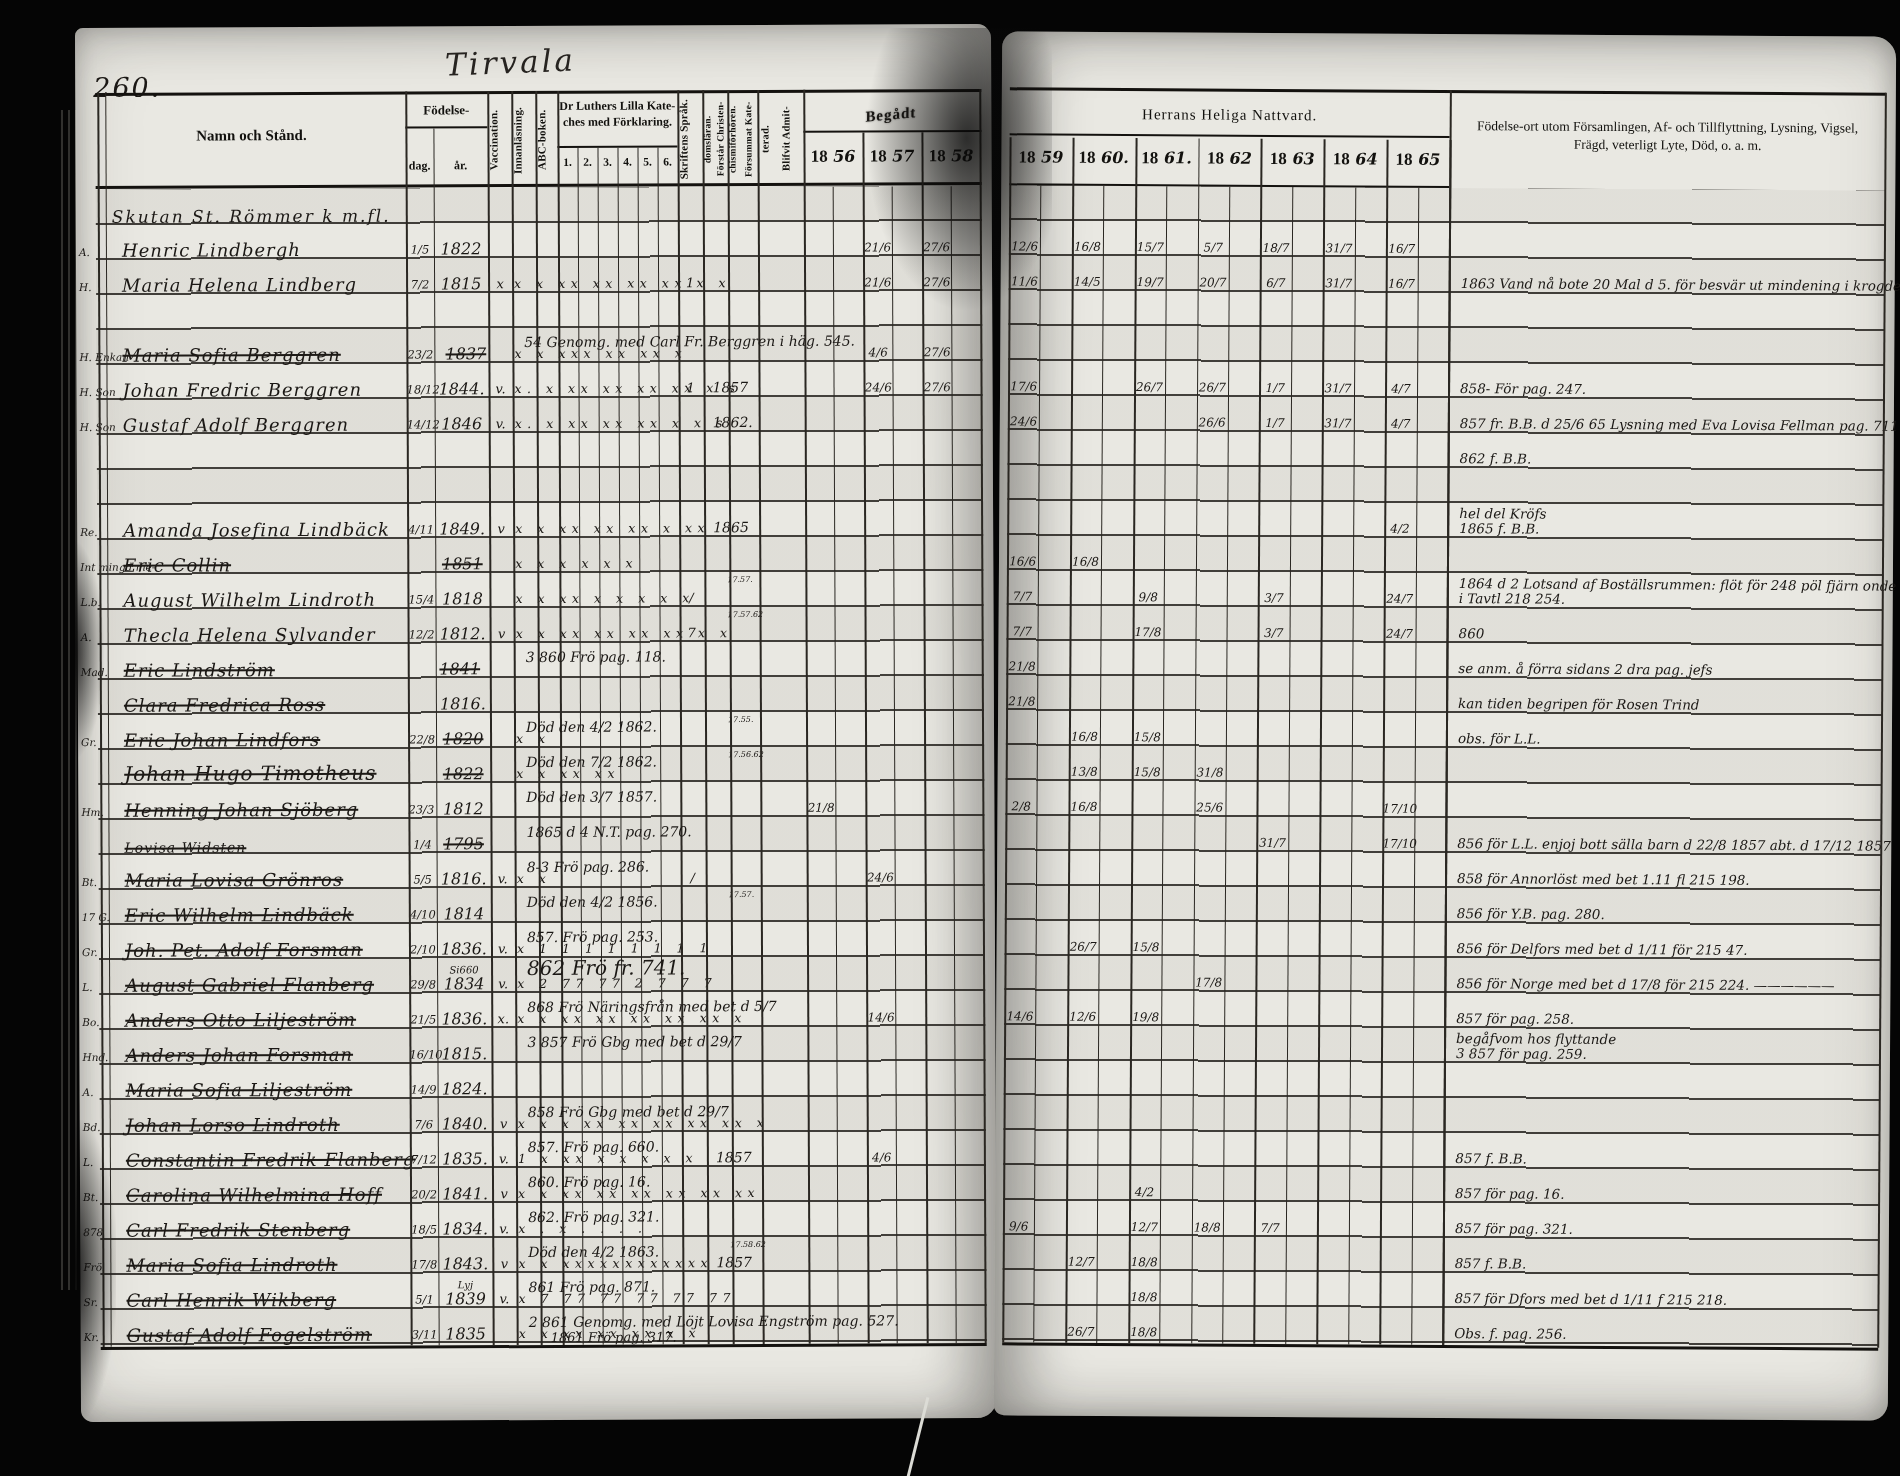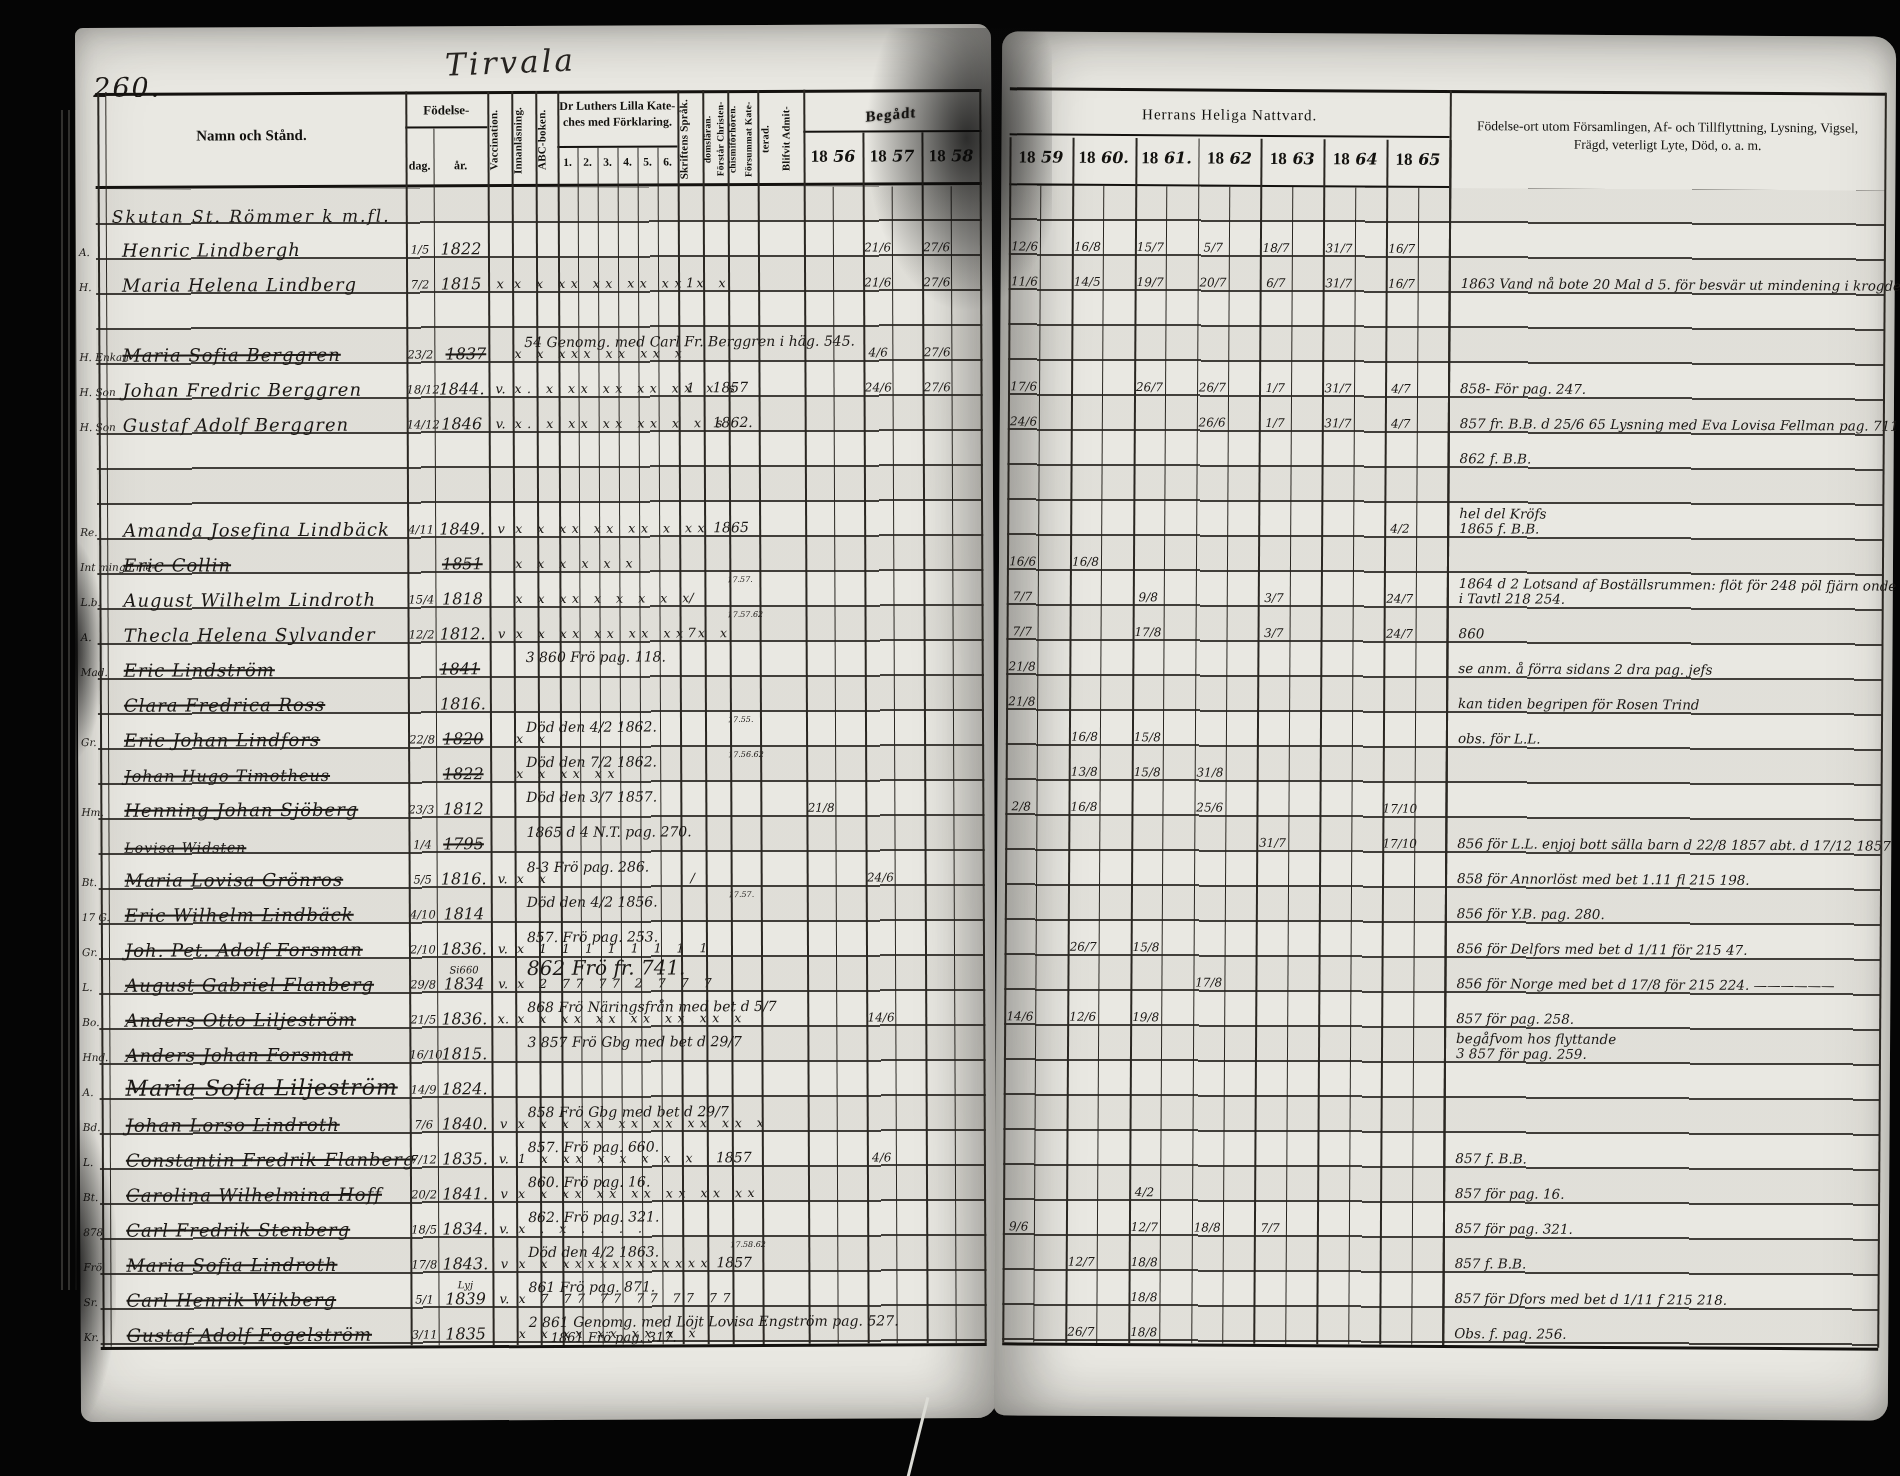--- a/index.html
+++ b/index.html
@@ -191,21 +191,21 @@
       <div class="row" style="top: 525px;">
         <div class="cell hw" style="left: 3px; bottom: 2px; font-size: 10.5px;">Gr.</div>
         <div class="cell hw strike" style="left: 46px; bottom: -1px; font-size: 18px; letter-spacing: 1px;">Eric Johan Lindfors</div>
         <div class="cell hw" style="left: 330px; width: 28px; bottom: 2px; font-size: 11.5px; text-align: center;">22/8</div>
         <div class="cell hw strike" style="left: 358px; width: 54px; bottom: 0px; font-size: 16px; text-align: center;">1820</div>
         <div class="cell hw" style="left: 438px; width: 244px; bottom: 2px; font-size: 12.5px; letter-spacing: 5.5px; overflow: hidden;">x x</div>
         <div class="cell hw" style="left: 448px; bottom: 13px; font-size: 14px; z-index: 3;">Död den 4/2 1862.</div>
         <div class="cell hw" style="left: 650px; width: 34px; top: 3px; font-size: 8px;">17.55.</div>
       </div>
       <div class="row" style="top: 560px;">
-        <div class="cell hw strike" style="left: 46px; bottom: -1px; font-size: 16px; letter-spacing: 1px;">Johan Hugo Timotheus</div>
+        <div class="cell hw strike" style="left: 46px; bottom: -1px; font-size: 20px; letter-spacing: 1px;">Johan Hugo Timotheus</div>
         <div class="cell hw strike" style="left: 358px; width: 54px; bottom: 0px; font-size: 16px; text-align: center;">1822</div>
         <div class="cell hw" style="left: 438px; width: 244px; bottom: 2px; font-size: 12.5px; letter-spacing: 5.5px; overflow: hidden;">x x xx xx</div>
         <div class="cell hw" style="left: 448px; bottom: 13px; font-size: 14px; z-index: 3;">Död den 7/2 1862.</div>
         <div class="cell hw" style="left: 650px; width: 34px; top: 3px; font-size: 8px;">17.56.62</div>
       </div>
       <div class="row" style="top: 595px;">
         <div class="cell hw" style="left: 3px; bottom: 2px; font-size: 10.5px;">Hm.</div>
         <div class="cell hw strike" style="left: 46px; bottom: -1px; font-size: 18px; letter-spacing: 1px;">Henning Johan Sjöberg</div>
         <div class="cell hw" style="left: 330px; width: 18px; bottom: 2px; font-size: 11.5px; text-align: center;">23/3</div>
         <div class="cell hw" style="left: 358px; width: 54px; bottom: 0px; font-size: 16px; text-align: center;">1812</div>
@@ -268,21 +268,21 @@
       </div>
       <div class="row" style="top: 840px;">
         <div class="cell hw" style="left: 3px; bottom: 2px; font-size: 10.5px;">Hnd.</div>
         <div class="cell hw strike" style="left: 46px; bottom: -1px; font-size: 18px; letter-spacing: 1px;">Anders Johan Forsman</div>
         <div class="cell hw" style="left: 330px; width: 28px; bottom: 2px; font-size: 11.5px; text-align: center;">16/10</div>
         <div class="cell hw" style="left: 358px; width: 54px; bottom: 0px; font-size: 16px; text-align: center;">1815.</div>
         <div class="cell hw" style="left: 448px; bottom: 13px; font-size: 14px; z-index: 3;">3 857 Frö Gbg med bet d 29/7</div>
       </div>
       <div class="row" style="top: 875px;">
         <div class="cell hw" style="left: 3px; bottom: 2px; font-size: 10.5px;">A.</div>
-        <div class="cell hw strike" style="left: 46px; bottom: -1px; font-size: 22px; letter-spacing: 1px;">Maria Sofia Liljeström</div>
+        <div class="cell hw strike" style="left: 46px; bottom: -1px; font-size: 18px; letter-spacing: 1px;">Maria Sofia Liljeström</div>
         <div class="cell hw" style="left: 330px; width: 28px; bottom: 2px; font-size: 11.5px; text-align: center;">14/9</div>
         <div class="cell hw" style="left: 358px; width: 54px; bottom: 0px; font-size: 16px; text-align: center;">1824.</div>
       </div>
       <div class="row" style="top: 910px;">
         <div class="cell hw" style="left: 3px; bottom: 2px; font-size: 10.5px;">Bd.</div>
         <div class="cell hw strike" style="left: 46px; bottom: -1px; font-size: 18px; letter-spacing: 1px;">Johan Lorso Lindroth</div>
         <div class="cell hw" style="left: 330px; width: 28px; bottom: 2px; font-size: 11.5px; text-align: center;">7/6</div>
         <div class="cell hw" style="left: 358px; width: 54px; bottom: 0px; font-size: 16px; text-align: center;">1840.</div>
         <div class="cell hw" style="left: 412px; width: 24px; bottom: 2px; font-size: 13px; text-align: center;">v</div>
         <div class="cell hw" style="left: 438px; width: 244px; bottom: 2px; font-size: 12.5px; letter-spacing: 5.5px; overflow: hidden;">x x x xx xx xx xx xx xx</div>

